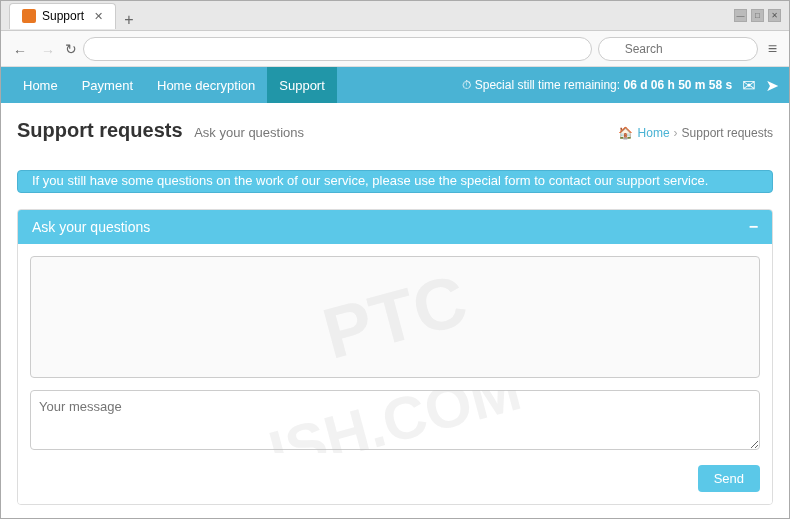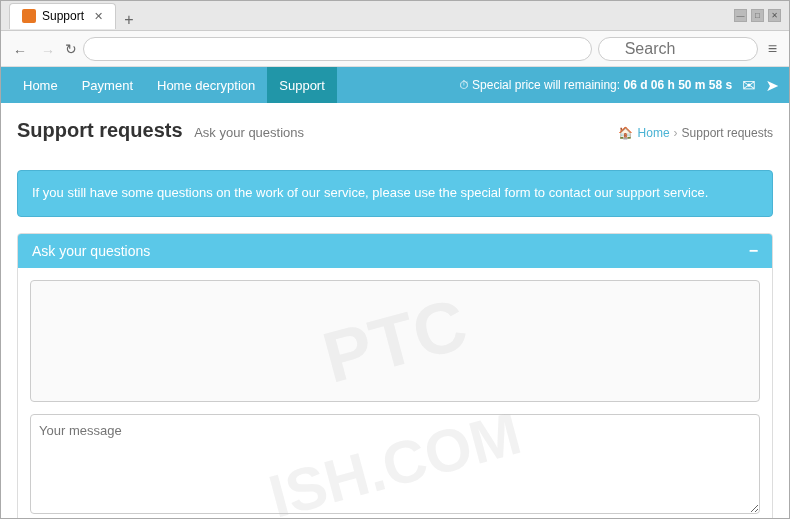--- a/index.html
+++ b/index.html
@@ -13,21 +13,21 @@
     .tab-favicon { width: 14px; height: 14px; background: #e87722; border-radius: 2px; display: inline-block; }
     .tab-close { color: #666; font-size: 11px; cursor: pointer; margin-left: 4px; }
     .new-tab { background: none; border: none; font-size: 16px; color: #666; padding: 0 8px; cursor: pointer; }
     .window-controls { display: flex; gap: 4px; align-items: center; margin-left: 8px; }
     .win-btn { width: 13px; height: 13px; background: #bbb; border: 1px solid #aaa; display: flex; align-items: center; justify-content: center; font-size: 8px; color: #555; cursor: pointer; }
 
     .address-bar { background: #f9f9f9; height: 36px; display: flex; align-items: center; padding: 0 8px; gap: 6px; border-bottom: 1px solid #ddd; }
     .nav-btn { background: none; border: none; color: #666; font-size: 14px; cursor: pointer; padding: 2px 4px; }
     .nav-btn:disabled { color: #ccc; cursor: default; }
     .url-bar { flex: 1; height: 24px; border: 1px solid #ccc; border-radius: 12px; padding: 0 10px; font-size: 12px; background: #fff; }
-    .search-bar { width: 160px; height: 24px; border: 1px solid #ccc; border-radius: 12px; padding: 0 10px 0 26px; font-size: 16px; background: #fff; position: relative; }
+    .search-bar { width: 160px; height: 24px; border: 1px solid #ccc; border-radius: 12px; padding: 0 10px 0 26px; font-size: 12px; background: #fff; position: relative; }
     .search-wrap { position: relative; display: flex; align-items: center; }
     .search-icon-inner { position: absolute; left: 8px; color: #aaa; font-size: 11px; }
     .menu-btn { background: none; border: none; font-size: 16px; color: #666; cursor: pointer; padding: 2px 4px; }
     .reload-btn { color: #666; font-size: 14px; background: none; border: none; cursor: pointer; }
 
     
     .site-nav { background: #4ab3d4; height: 36px; display: flex; align-items: center; padding: 0 10px; gap: 0; }
     .site-logo { color: #fff; font-weight: bold; font-size: 14px; margin-right: 16px; }
     .site-logo span { color: #1a6b8a; }
     .nav-item { color: #fff; font-size: 13px; padding: 0 12px; height: 36px; display: flex; align-items: center; cursor: pointer; }
@@ -40,32 +40,32 @@
     
     .page-content { background: #fff; flex: 1; overflow-y: auto; padding: 16px; }
     .page-header { display: flex; align-items: baseline; justify-content: space-between; margin-bottom: 28px; }
     .page-title { font-size: 20px; font-weight: bold; color: #333; }
     .page-subtitle { font-size: 13px; color: #777; margin-left: 8px; }
     .breadcrumb { font-size: 12px; color: #777; display: flex; align-items: center; gap: 4px; }
     .breadcrumb a { color: #4ab3d4; text-decoration: none; }
     .breadcrumb-sep { color: #aaa; }
     .home-icon { color: #777; font-size: 12px; }
 
-    .info-box { background: #5bc8e8; border: 1px solid #4ab3d4; border-radius: 4px; padding: 12px 14px; margin-bottom: 16px; color: #fff; font-size: 13px; line-height: 1.6; }
+    .info-box { background: #5bc8e8; border: 1px solid #4ab3d4; border-radius: 4px; padding: 0 14px; margin-bottom: 16px; color: #fff; font-size: 13px; line-height: 1.6; }
 
     .accordion { border: 1px solid #ddd; border-radius: 4px; overflow: hidden; }
     .accordion-header { background: #5bc8e8; color: #fff; padding: 8px 14px; display: flex; justify-content: space-between; align-items: center; font-size: 14px; cursor: pointer; }
     .accordion-toggle { font-size: 16px; font-weight: bold; color: #fff; }
     .accordion-body { padding: 12px; background: #fff; }
 
     .watermark { position: relative; }
 
     .form-area { min-height: 120px; border: 1px solid #ccc; border-radius: 4px; margin-bottom: 12px; background: #fafafa; position: relative; overflow: hidden; }
 
-    .message-textarea { width: 100%; height: 100px; border: 1px solid #ccc; border-radius: 4px; padding: 8px; font-size: 13px; resize: vertical; font-family: Arial, sans-serif; }
+    .message-textarea { width: 100%; height: 60px; border: 1px solid #ccc; border-radius: 4px; padding: 8px; font-size: 13px; resize: vertical; font-family: Arial, sans-serif; }
     .send-row { display: flex; justify-content: flex-end; margin-top: 8px; }
     .send-btn { background: #5bc8e8; color: #fff; border: none; border-radius: 4px; padding: 6px 16px; font-size: 13px; cursor: pointer; }
   </style>
 </head>
 <body>
 
 <div class="browser-window">
 
   <div class="title-bar">
     <div class="tab-bar">
@@ -96,21 +96,21 @@
   </div>
 
   <div class="site-nav">
     <div class="nav-item">Home</div>
     <div class="nav-item">Payment</div>
     <div class="nav-item">Home decryption</div>
     <div class="nav-item active">Support</div>
     <div class="nav-right">
       <span class="timer-text">
         <span>⏱</span>
-        <span>Special price will remaining:</span>
+        <span>Special still time remaining:</span>
         <span class="timer-bold">06 d 06 h 50 m 58 s</span>
       </span>
       <span class="nav-icon">✉</span>
       <span class="nav-icon">➤</span>
     </div>
   </div>
 
   <div class="page-content">
     <div class="page-header">
       <div>

